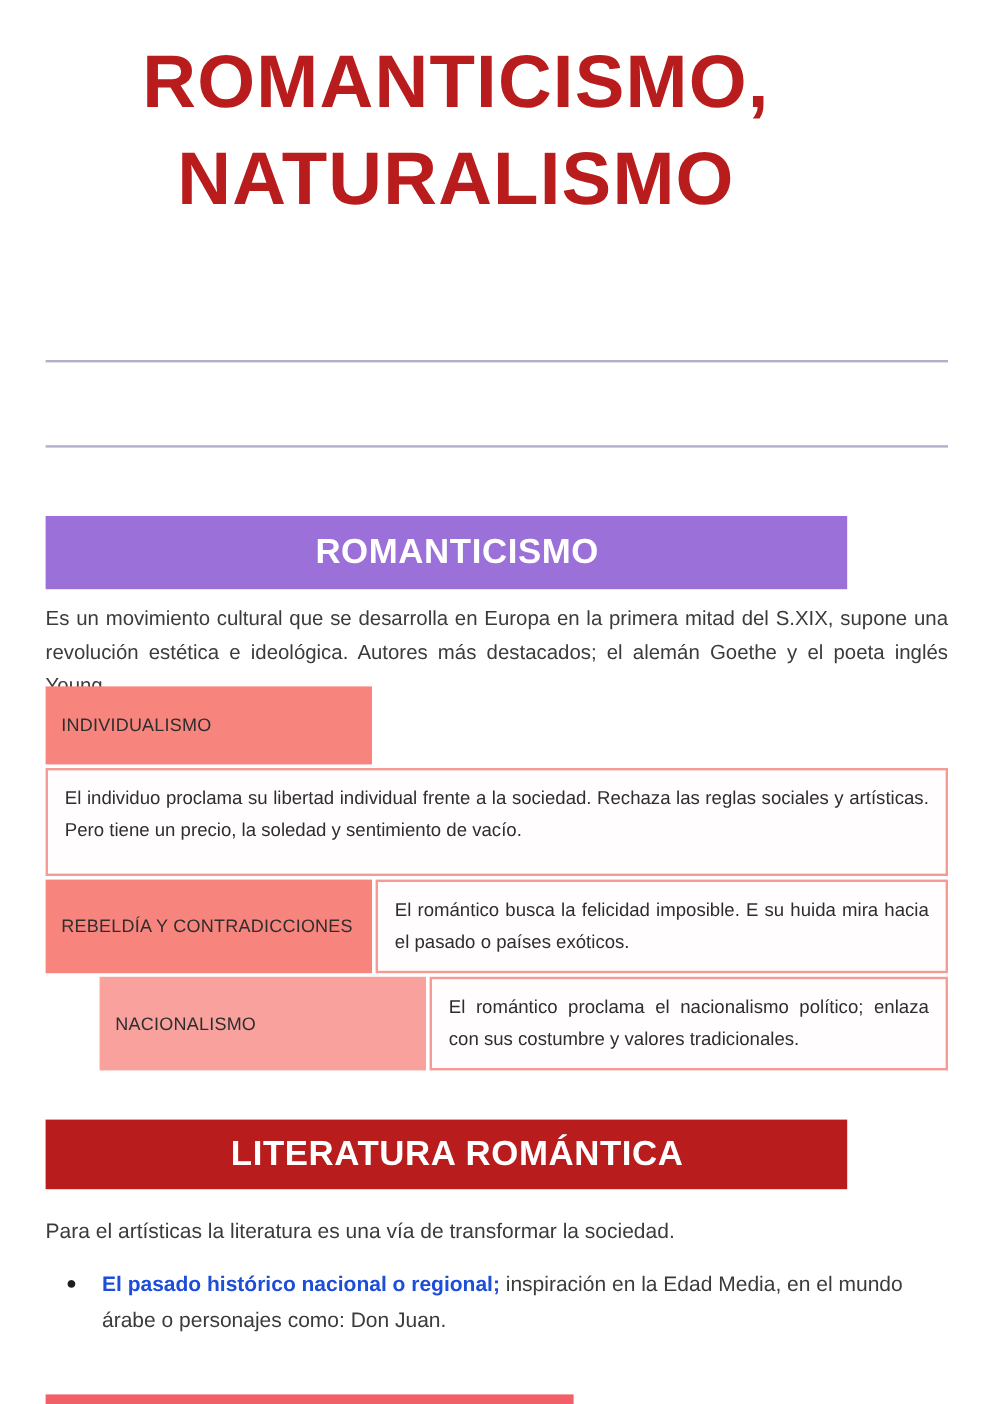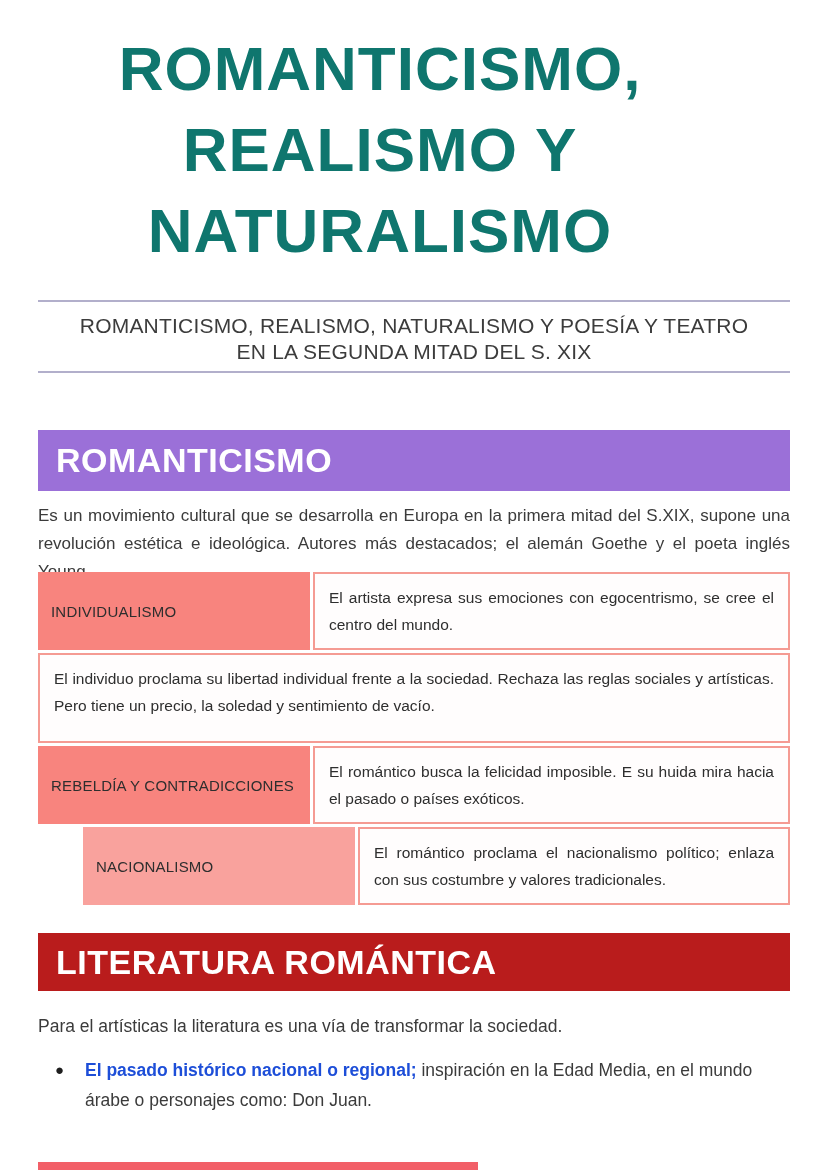--- a/index.html
+++ b/index.html
@@ -14,21 +14,21 @@
     background: #ffffff;
     overflow: hidden;
   }
 
   
   .title-block {
     position: absolute;
     top: 28px; left: 0;
     width: 760px;
     text-align: center;
-    color: #0f766e;
+    color: #b91c1c;
     font-weight: 900;
     font-size: 62px;
     line-height: 81px;
     letter-spacing: 1px;
     font-family: "Liberation Sans", sans-serif;
   }
 
   
   .divider {
     position: absolute;
@@ -49,28 +49,29 @@
     font-size: 21px;
     line-height: 26px;
     font-weight: 400;
     letter-spacing: 0.2px;
   }
 
   
   .section-bar {
     position: absolute;
     left: 38px;
-    width: 752px;
+    width: 668px;
     color: #ffffff;
     font-weight: 700;
-    font-size: 34px;
+    font-size: 29px;
     letter-spacing: 0.5px;
     display: flex;
     align-items: center;
     padding-left: 18px;
+    justify-content: center;
   }
   .section-bar.purple { top: 430px; height: 61px; background: #9b70d8; }
   .section-bar.salmon { top: 933px; height: 58px; background: #b91c1c; }
 
   
   .para {
     position: absolute;
     left: 38px;
     width: 752px;
     color: #3b3b3b;
@@ -149,43 +150,37 @@
     background: #f25f68;
   }
 </style>
 </head>
 <body>
 
 <div class="page">
 
   <header class="title-block">
     <div>ROMANTICISMO,</div>
-    <div>REALISMO Y</div>
     <div>NATURALISMO</div>
   </header>
 
   <div class="divider top"></div>
-  <div class="subtitle-block">
-    <div>ROMANTICISMO, REALISMO, NATURALISMO Y POESÍA Y TEATRO</div>
-    <div>EN LA SEGUNDA MITAD DEL S. XIX</div>
-  </div>
   <div class="divider bottom"></div>
 
   <div class="section-bar purple">
     <span>ROMANTICISMO</span>
   </div>
 
   <p class="para intro-1">Es un movimiento cultural que se desarrolla en Europa en la primera mitad del S.XIX, supone una revolución estética e ideológica. Autores más destacados; el alemán Goethe y el poeta inglés Young.</p>
 
   <div class="rtable">
     <div class="rtable-row row-0">
       <div class="term-cell dark">
         <span>INDIVIDUALISMO</span>
       </div>
-      <div class="def-cell">El artista expresa sus emociones con egocentrismo, se cree el centro del mundo.</div>
     </div>
     <div class="rtable-row row-1">
       <div class="def-cell">El individuo proclama su libertad individual frente a la sociedad. Rechaza las reglas sociales y artísticas. Pero tiene un precio, la soledad y sentimiento de vacío.</div>
     </div>
     <div class="rtable-row row-2">
       <div class="term-cell dark">
         <span>REBELDÍA Y CONTRADICCIONES</span>
       </div>
       <div class="def-cell">El romántico busca la felicidad imposible. E su huida mira hacia el pasado o países exóticos.</div>
     </div>

